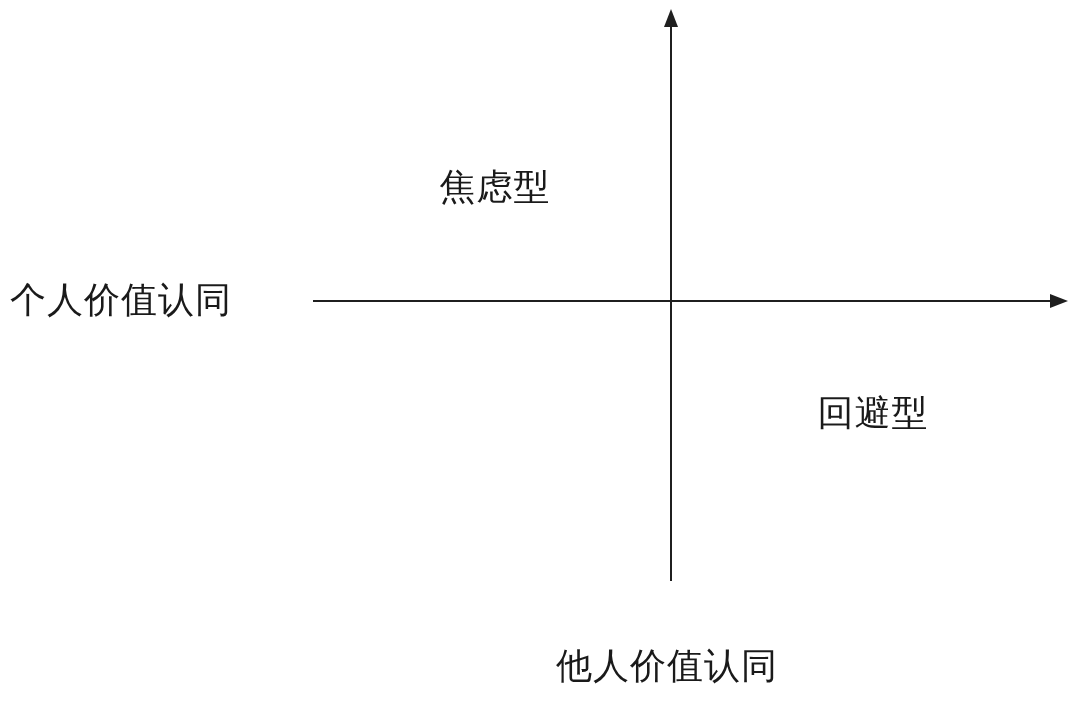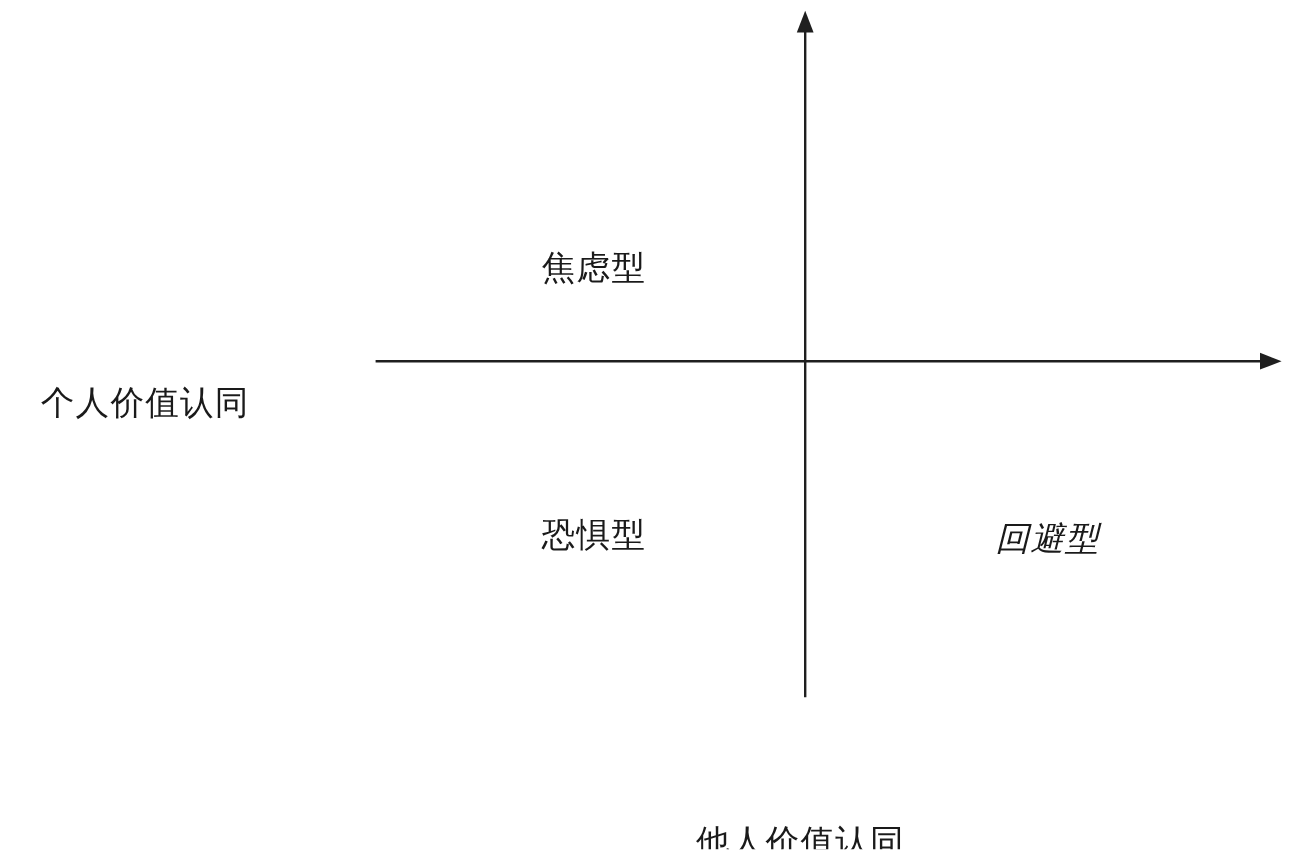--- a/index.html
+++ b/index.html
@@ -19,26 +19,25 @@
     position: absolute;
     left: 0;
     top: 0;
     width: 1080px;
     height: 708px;
     display: block;
   }
   .label {
     position: absolute;
     transform: translate(-50%, -50%);
-    font-size: 28px;
+    font-size: 36px;
     line-height: 1.2;
     color: #1a1a1a;
     white-space: nowrap;
     letter-spacing: 1px;
-    margin-top: 36px;
   }
 </style>
 </head>
 <body>
 
 <div class="canvas">
 
   <svg class="axes-svg" viewBox="0 0 1080 708" xmlns="http://www.w3.org/2000/svg" aria-hidden="true">
 
     <line x1="313" y1="301" x2="1054" y2="301" stroke="#1f1f1f" stroke-width="2"></line>
@@ -46,21 +45,20 @@
     <polygon points="1068,301 1050,294 1050,308" fill="#1f1f1f"></polygon>
 
     <line x1="671" y1="581" x2="671" y2="24" stroke="#1f1f1f" stroke-width="2"></line>
 
     <polygon points="671,9 664,27 678,27" fill="#1f1f1f"></polygon>
   </svg>
 
   <div class="label" style="left:495px; top:187px;">焦虑型</div>
 
 
-  <div class="label" style="left:495px; top:410px;">恐惧型</div>
 
-  <div class="label" style="left:873px; top:413px;font-style:italic;">回避型</div>
+  <div class="label" style="left:873px; top:413px;">回避型</div>
 
   <div class="label" style="left:667px; top:666px;">他人价值认同</div>
 
   <div class="label" style="left:121px; top:300px;">个人价值认同</div>
 
 </div>
 
 </body></html>

